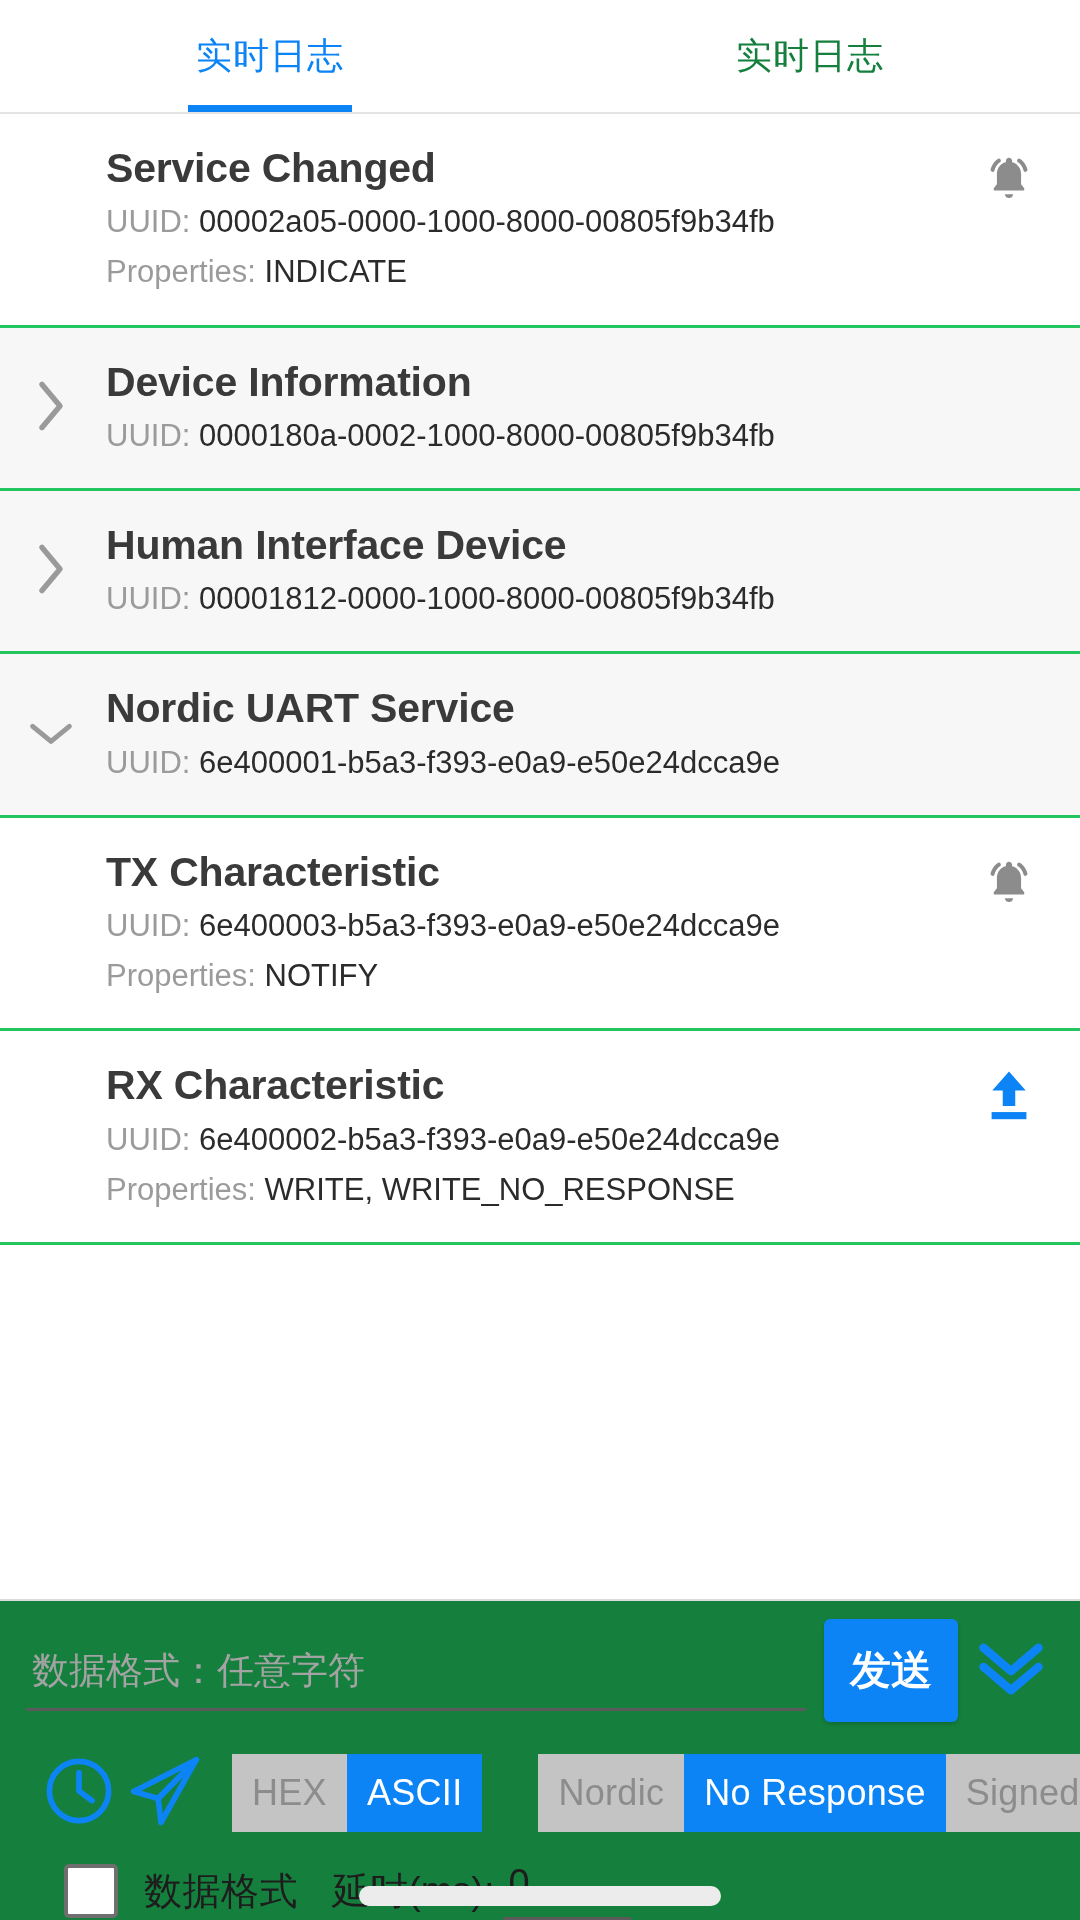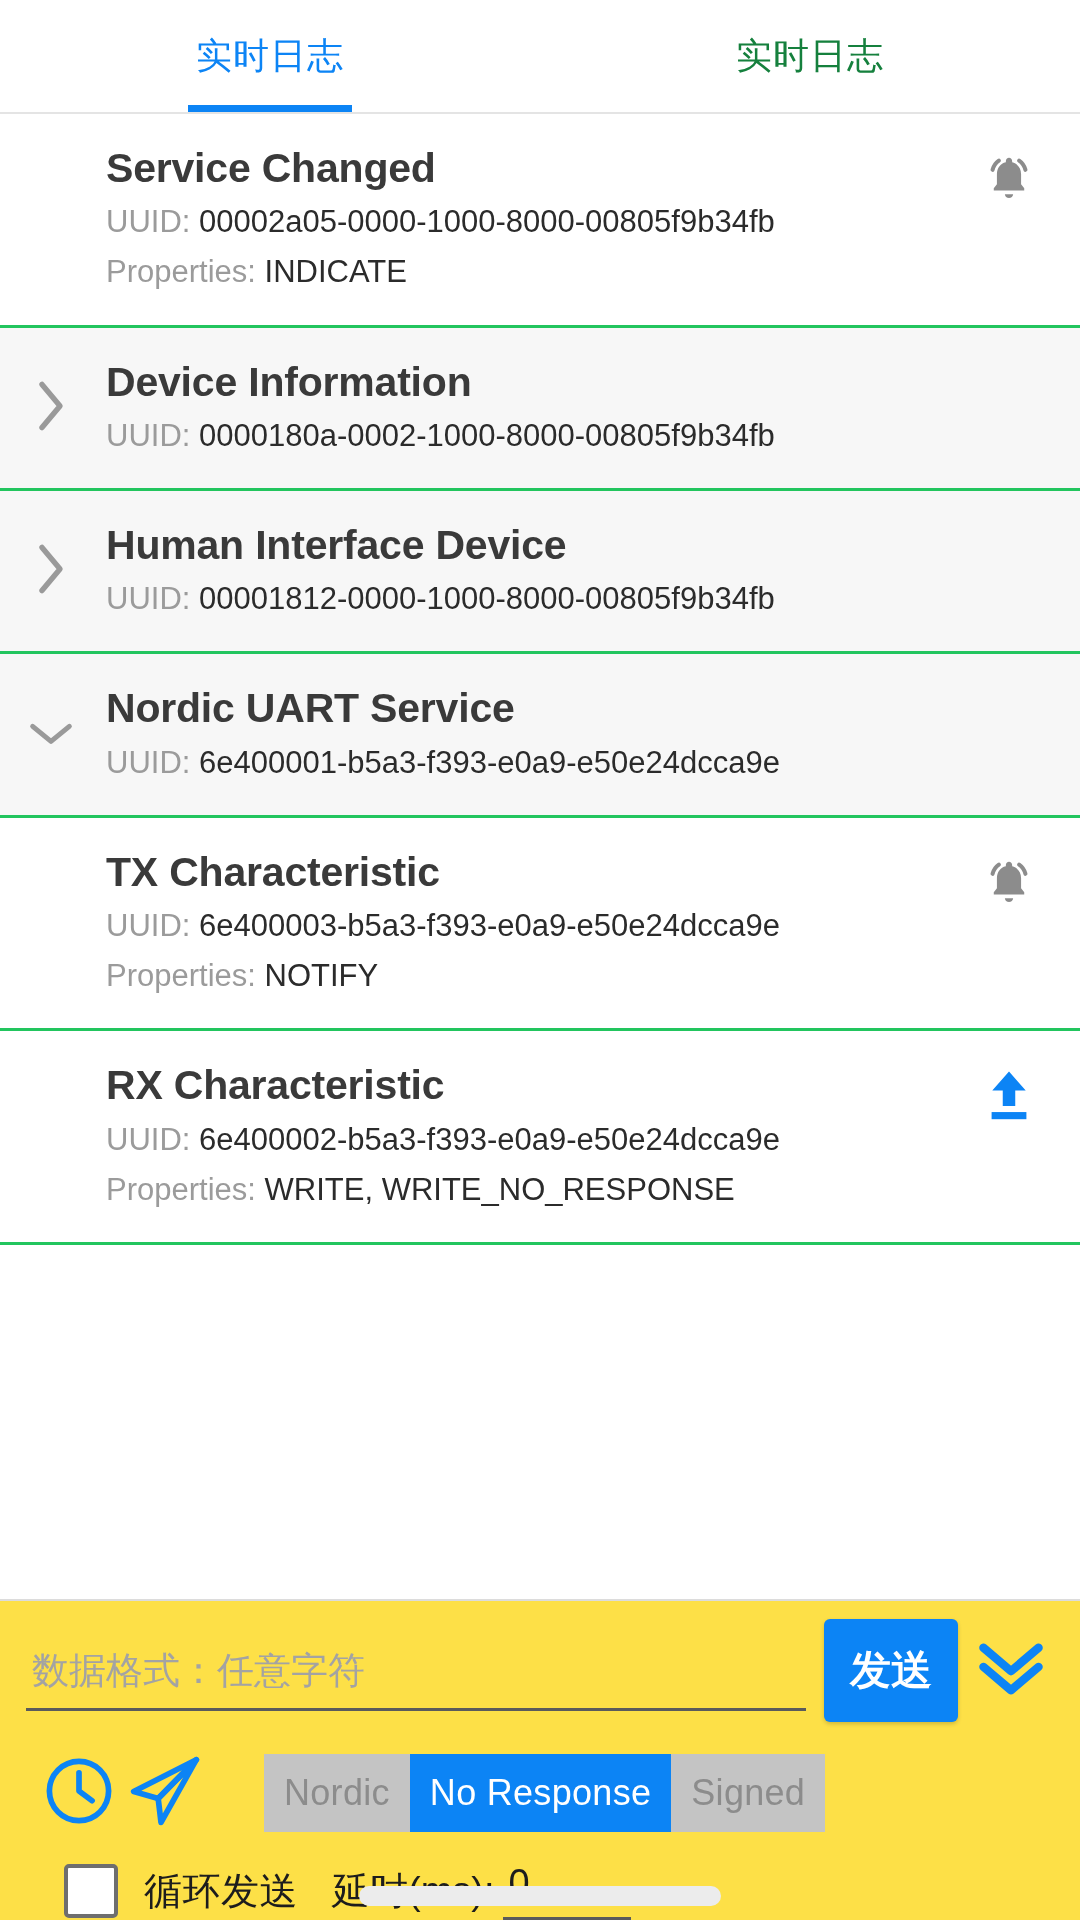--- a/index.html
+++ b/index.html
@@ -125,21 +125,21 @@
   .row-action {
     position:absolute;
     right:38px; top:34px;
     width:66px; height:66px;
     display:flex; align-items:center; justify-content:center;
   }
 
   
   .bottom {
     flex:0 0 auto;
-    background:#fde047;
+    background:#15803d;
     border-top:2px solid #dcdcdc;
     padding:18px 26px 0 26px;
   }
   .input-row { display:flex; align-items:center; gap:0; }
   .data-input {
     flex:1 1 auto;
     border:none;
     border-bottom:3px solid #5b5b5b;
     background:transparent;
     font-family:inherit;
@@ -390,31 +390,35 @@
       </div>
       <div class="icon-btn">
         <span>
           <svg width="80" height="74" viewBox="0 0 28 26">
             <path d="M25 2 L3 13.2 L11.6 15.6 Z" stroke="#0c84f5" stroke-width="2" fill="none" stroke-linejoin="round"></path>
             <path d="M25 2 L11.6 15.6 L12.6 24 Z" stroke="#0c84f5" stroke-width="2" fill="none" stroke-linejoin="round"></path>
           </svg>
         </span>
       </div>
 
+      <div class="seg">
+        <div class="seg-item">HEX</div>
+        <div class="seg-item on">ASCII</div>
+      </div>
 
       <div class="seg" style="margin-left:56px;">
         <div class="seg-item">Nordic</div>
         <div class="seg-item on">No Response</div>
         <div class="seg-item">Signed</div>
       </div>
     </div>
 
     <div class="check-row">
       <div class="checkbox"></div>
-      <div class="check-label">循环发送</div>
+      <div class="check-label">数据格式</div>
       <div class="delay-label">延时(ms):</div>
       <input class="delay-input" type="text" value="0" style="">
     </div>
 
   </div>
 
   <div class="home-indicator"></div>
 </div>
 
 </body></html>

